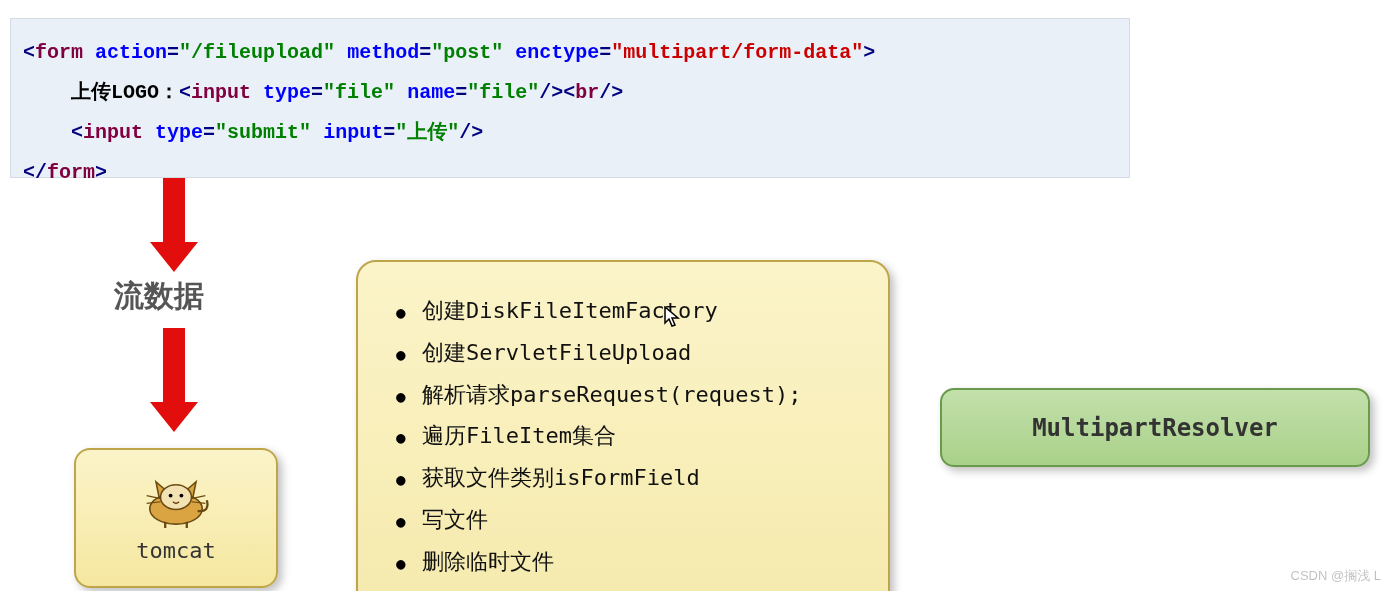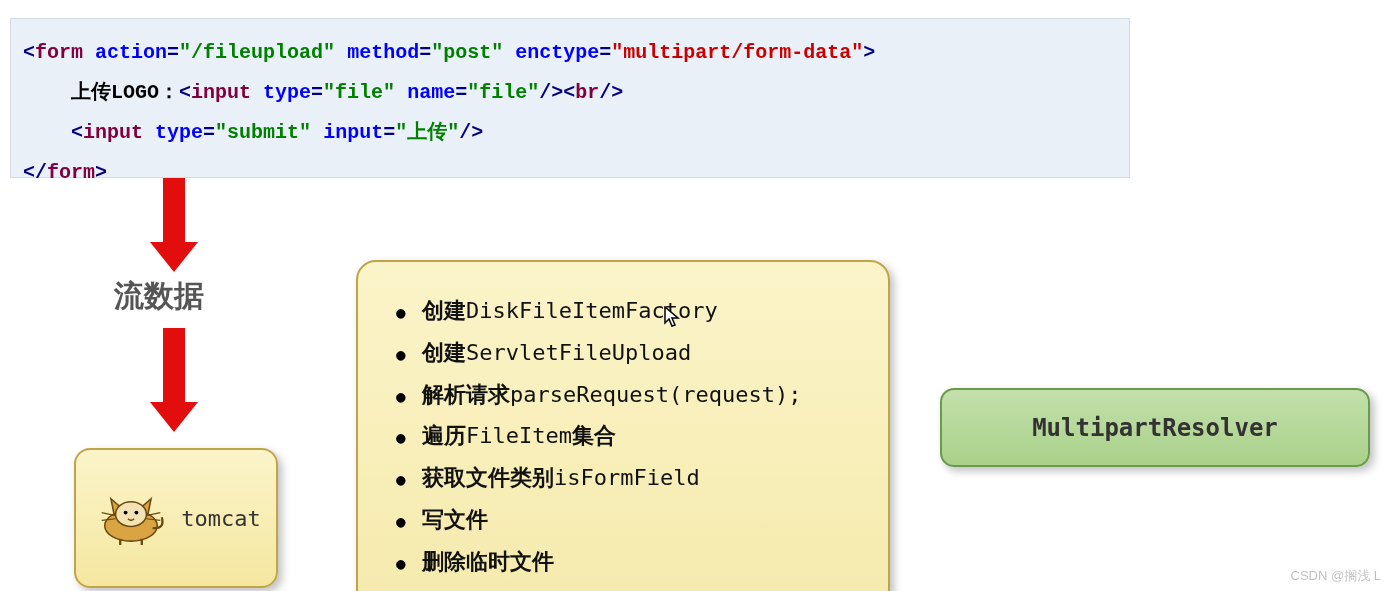--- a/index.html
+++ b/index.html
@@ -75,21 +75,21 @@
     position: absolute;
     left: 74px;
     top: 448px;
     width: 204px;
     height: 140px;
     border: 2px solid #bfa54a;
     border-radius: 16px;
     background: linear-gradient(#fbf4c9, #f5e7a0);
     box-shadow: 4px 4px 8px rgba(0,0,0,.25);
     display: flex;
-    flex-direction: row;
+    flex-direction: column;
     align-items: center;
     justify-content: center;
     gap: 10px;
   }
   .tomcat-label {
     font-family: Consolas, monospace;
     font-size: 22px;
     color: #333;
   }
   .tomcat-cat { width: 80px; height: 54px; }
@@ -114,21 +114,21 @@
     font-family: Consolas, "Microsoft YaHei", monospace;
     color: #111;
   }
   .steps-box li::before {
     content: "●";
     font-size: 16px;
     display: inline-block;
     width: 26px;
     color: #000;
   }
-  .steps-box .b { font-family: "Microsoft YaHei", sans-serif; font-weight: bold; text-align: right; }
+  .steps-box .b { font-family: "Microsoft YaHei", sans-serif; font-weight: normal; text-align: right; }
   .steps-box .m { font-family: Consolas, monospace; }
 
   .cursor-icon {
     position: absolute;
     left: 664px;
     top: 306px;
     width: 18px; height: 22px;
     pointer-events: none;
   }
 

